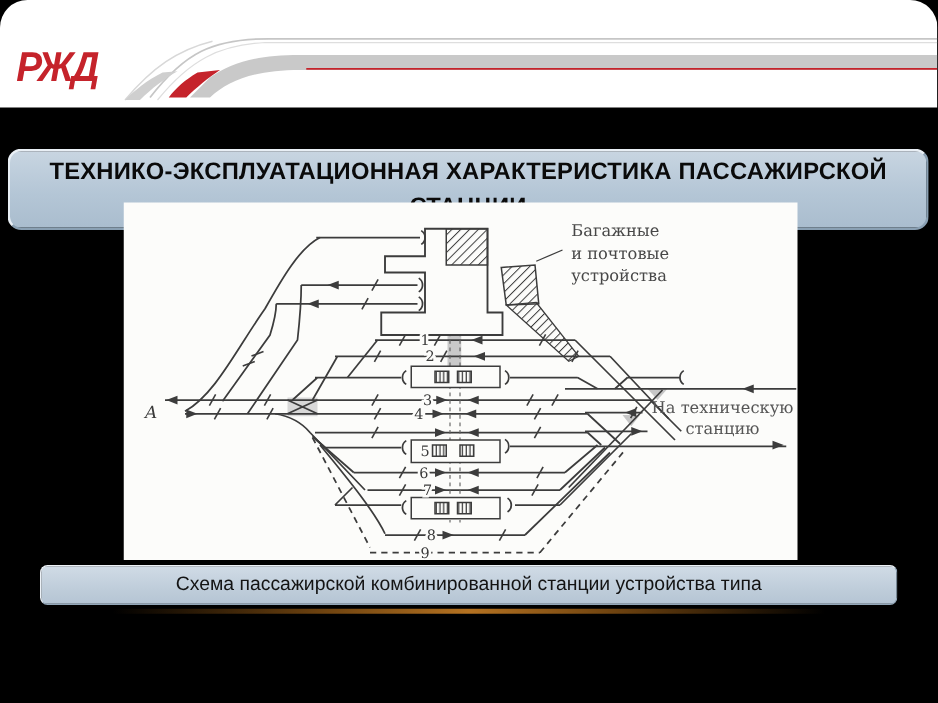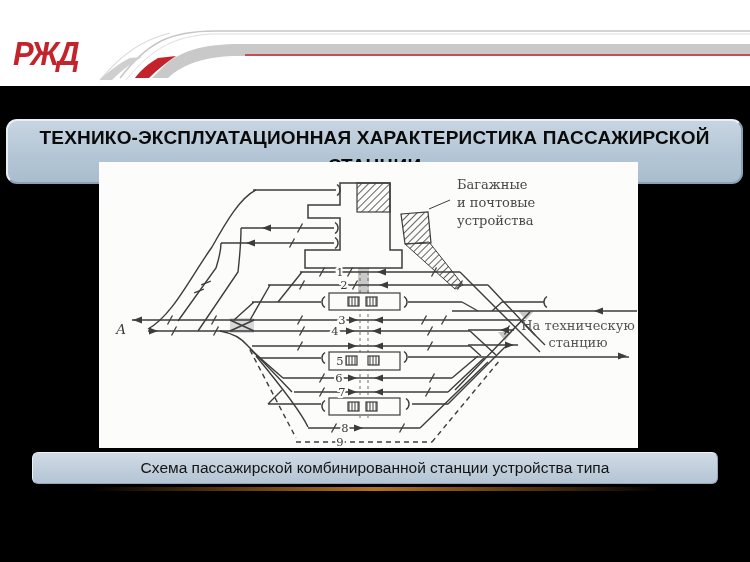--- a/index.html
+++ b/index.html
@@ -1,17 +1,17 @@
 <!DOCTYPE html>
 <html><head>
 <meta charset="utf-8">
 <style>
   html,body{margin:0;padding:0;background:#000;}
   .slide{position:relative;width:750px;height:562px;background:#000;overflow:hidden;
-         font-family:"Liberation Sans",sans-serif;}
+         font-family:"Liberation Sans",sans-serif;border-radius:22px;}
   
   .top-band{position:absolute;left:0;top:0;width:750px;height:86px;background:#ffffff;}
   .rzd-logo{position:absolute;left:13px;top:38px;font-size:31px;font-weight:bold;font-style:italic;
             letter-spacing:-2px;color:#c5232b;transform:scaleY(1.08);line-height:1;}
   .swoosh{position:absolute;left:0;top:0;}
   
   .title-banner{position:absolute;left:6px;top:93px;width:737px;height:65px;box-sizing:border-box;
       background:linear-gradient(180deg,#c8d5e1 0%,#b4c6d6 55%,#aabdce 100%);
       border:2px solid #e9eff5;border-right-color:#8aa0b3;border-bottom-color:#8aa0b3;
       border-radius:11px;display:flex;align-items:center;justify-content:center;

